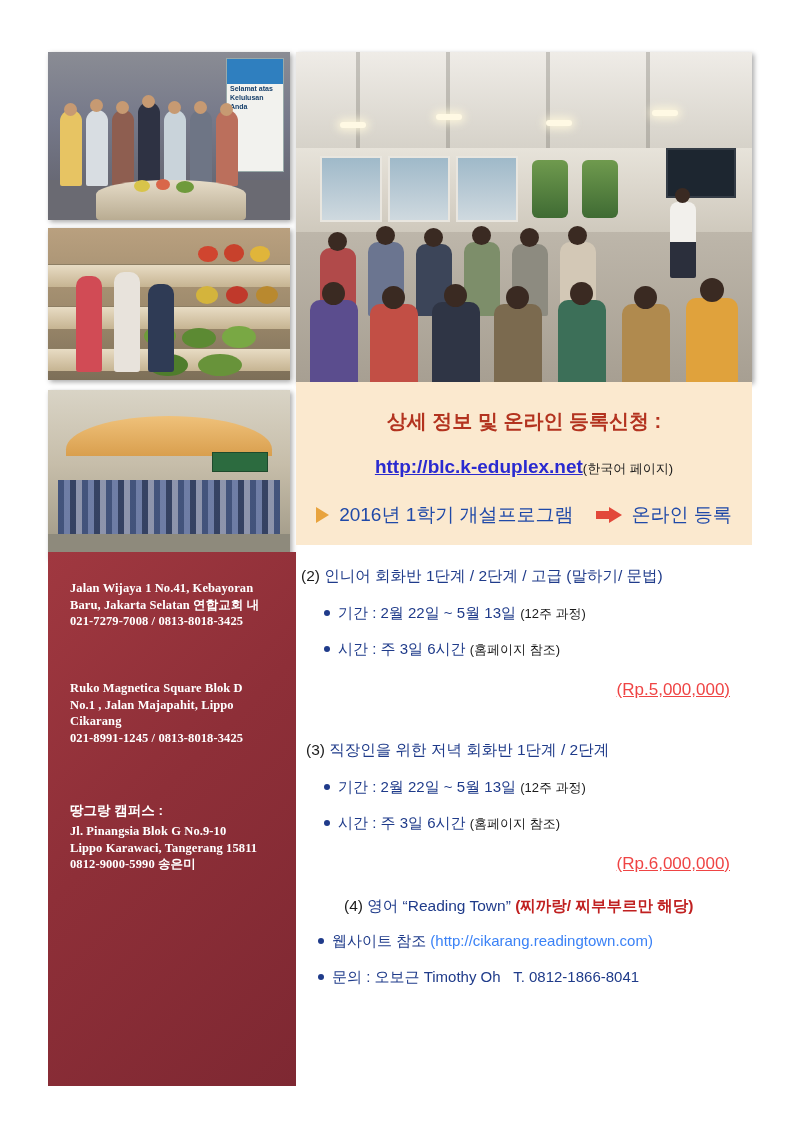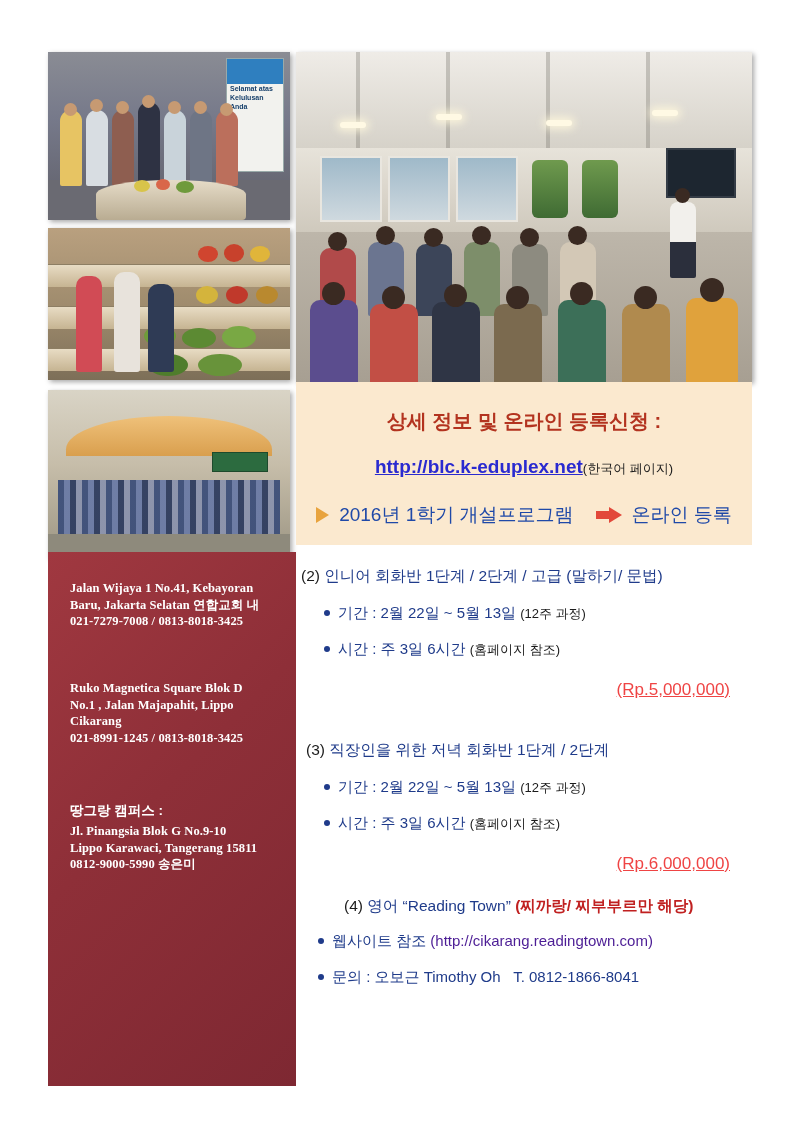--- a/index.html
+++ b/index.html
@@ -277,21 +277,21 @@
     font-size: 13px;
     color: #1b1b1b;
   }
   .price {
     position: absolute;
     font-size: 17px;
     color: #ef4444;
     white-space: nowrap;
     text-decoration: underline;
   }
-  .link-inline { color: #4c1d95; text-decoration: none; text-align: right; }
+  .link-inline { color: #3b82f6; text-decoration: none; text-align: right; }
 </style>
 </head>
 <body>
 
 <div class="page">
 
   <div class="photo" id="photo-graduation">
     <div class="inner">
       <div class="floor"></div>
       <div class="banner">

